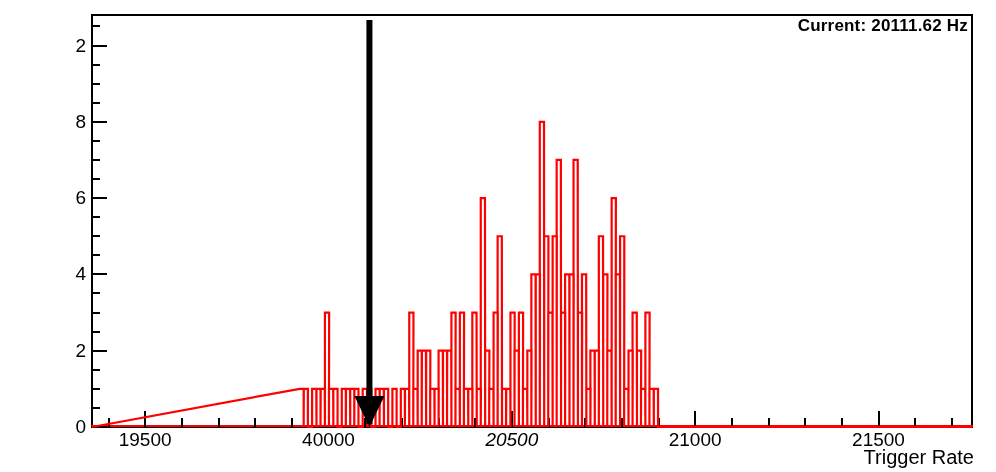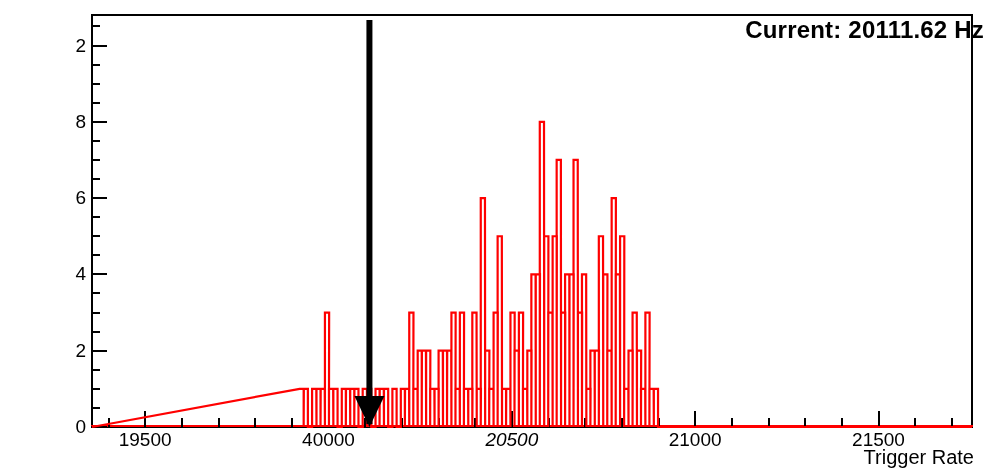--- a/index.html
+++ b/index.html
@@ -22,22 +22,22 @@
           font-size:19px;color:#000;line-height:1;}
   .xlabel{position:absolute;top:430px;width:90px;text-align:center;
           font-size:19px;color:#000;line-height:1;}
 
   #ylabels-wrap{position:absolute;left:50px;top:0;width:36px;height:472px;}
 
   #axis-title{position:absolute;left:0;top:446px;width:996px;
               text-align:right;font-size:20px;color:#000;}
   #axis-title span{position:relative;left:-22px;}
 
-  #current-readout{position:absolute;right:12px;top:16px;
-                   font-size:24px;font-weight:bold;color:#000;
+  #current-readout{position:absolute;right:28px;top:16px;
+                   font-size:17px;font-weight:bold;color:#000;
                    letter-spacing:0.2px;white-space:nowrap;}
 
   
   #hist{position:absolute;left:0;top:0;width:996px;height:472px;}
 
   
   #marker{position:absolute;top:0;left:0;width:996px;height:472px;}
 </style>
 </head>
 <body>

